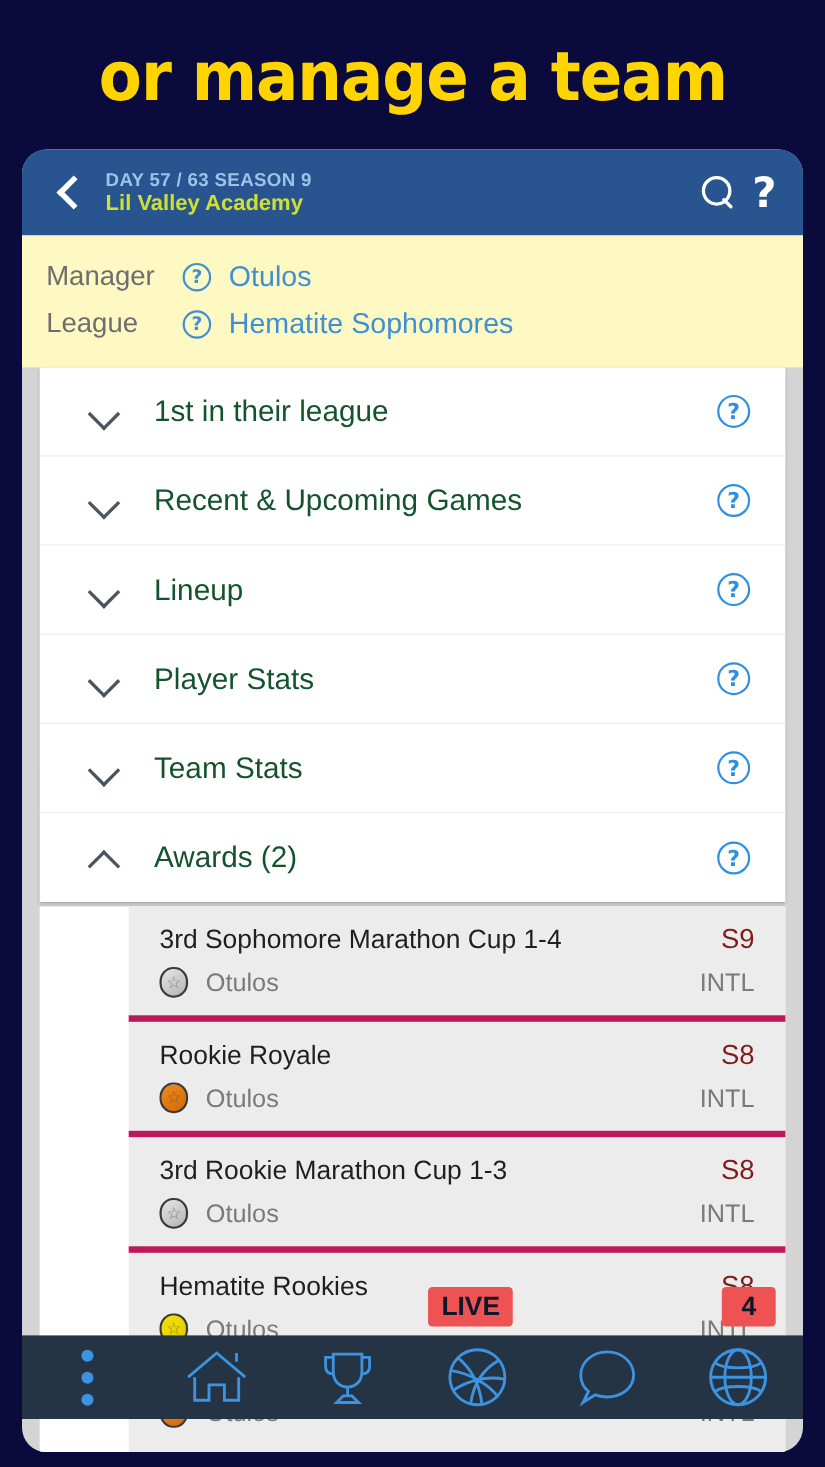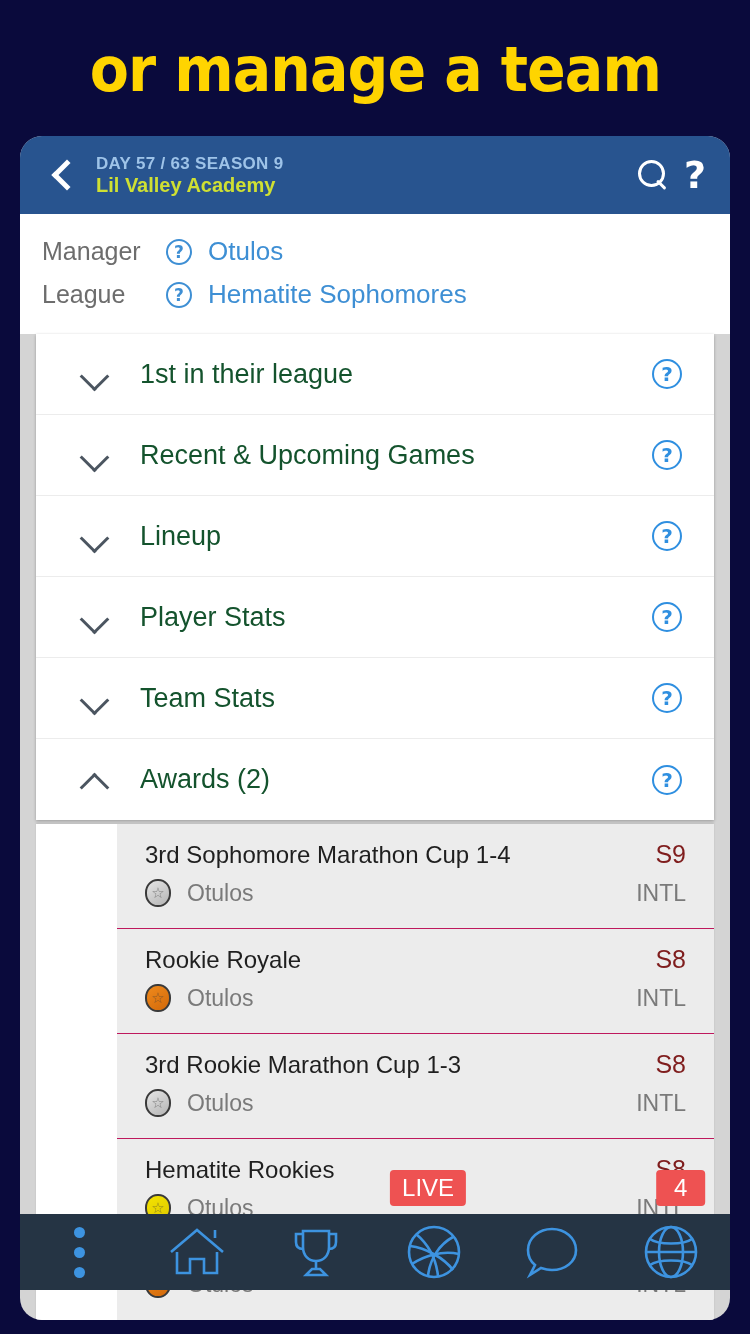--- a/index.html
+++ b/index.html
@@ -78,21 +78,21 @@
     background: #fff; transform: rotate(45deg);
     transform-origin: left center; border-radius: 2px;
   }
   .help-glyph {
     color: #ffffff; font-size: 38px; font-weight: bold;
     line-height: 34px; font-family: "DejaVu Sans", sans-serif;
   }
 
   
   .meta {
-    background: #ffffff;
+    background: #fef9c3;
     padding: 16px 0 18px 22px;
   }
   .meta-row {
     display: flex; align-items: center;
     height: 43px;
   }
   .meta-label {
     color: #6d6d6d; font-size: 25px;
     width: 124px; flex: 0 0 auto;
   }
@@ -152,21 +152,21 @@
 
   
   .awards-panel {
     background: #ffffff;
     margin: 4px 16px 0 16px;
     padding-left: 81px;
     box-shadow: 0 -1px 2px rgba(0,0,0,0.10);
   }
   .award-row {
     background: #ececec;
-    border-bottom: 1px solid #be185d;
+    border-bottom: 6px solid #be185d;
     padding: 16px 28px 16px 28px;
     height: 105px;
   }
   .award-top {
     display: flex; align-items: baseline; justify-content: space-between;
   }
   .award-title { color: #1f1f1f; font-size: 24px; }
   .award-season { color: #7f1d1d; font-size: 25px; }
   .award-bottom {
     display: flex; align-items: center; justify-content: space-between;
@@ -203,22 +203,22 @@
   }
   .nav-svg { display: block; }
   .dots { display: flex; flex-direction: column; gap: 9px; }
   .dots span {
     width: 11px; height: 11px; border-radius: 50%;
     background: #3d93e0; display: block;
   }
   .nav-badge {
     position: absolute;
     background: #ee5252;
-    color: #ffffff;
-    font-size: 24px; font-weight: normal;
+    color: #0f172a;
+    font-size: 24px; font-weight: bold;
     border-radius: 4px;
     padding: 6px 12px;
     top: -44px;
     white-space: nowrap;
     line-height: 1;
   }
   .nav-badge.live { left: 50%; transform: translateX(-58%); }
   .nav-badge.count { left: 50%; transform: translateX(-30%); padding: 6px 18px; }
 </style>
 </head>

